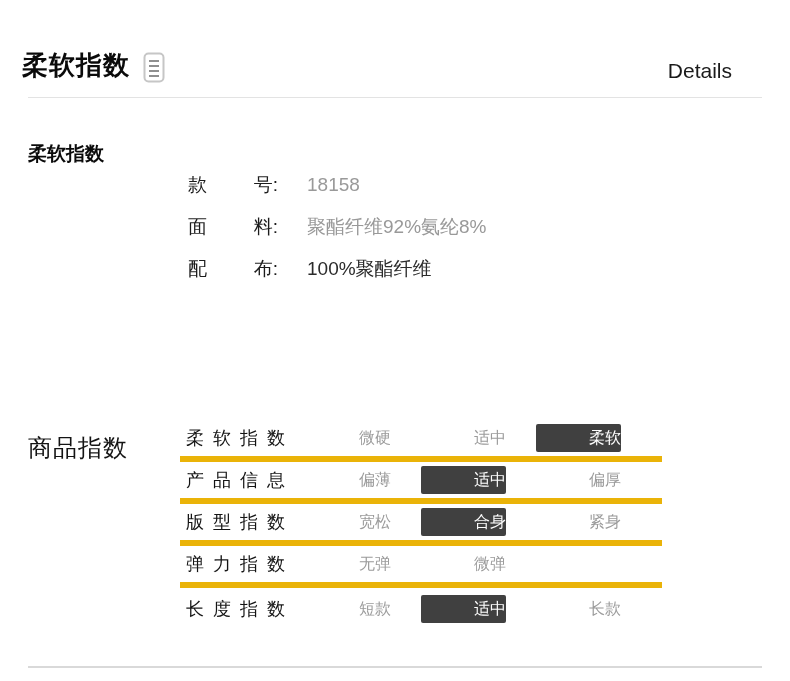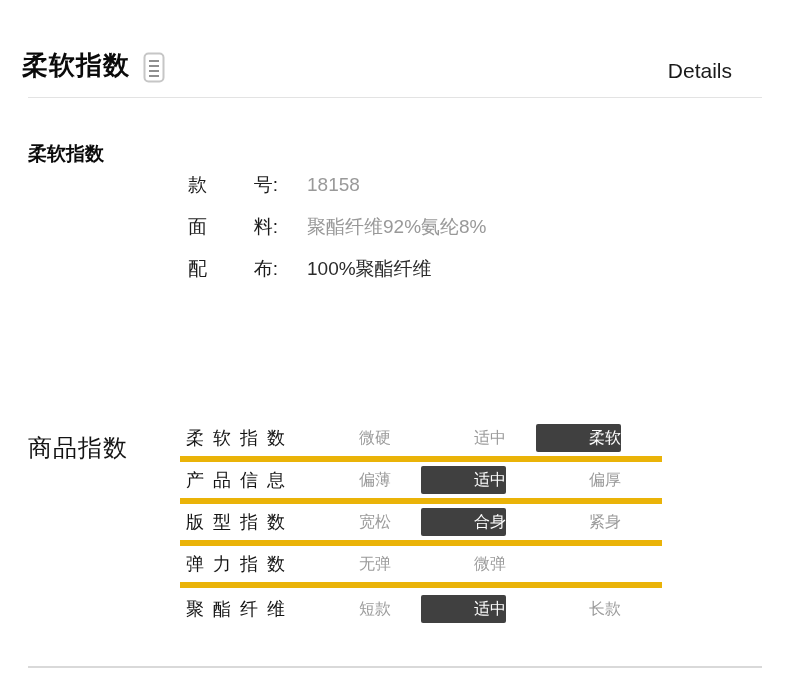--- a/index.html
+++ b/index.html
@@ -130,21 +130,21 @@
       <span class="opt">紧身</span>
     </div>
 
     <div class="t-row">
       <span class="t-label">弹力指数</span>
       <span class="opt first">无弹</span>
       <span class="opt">微弹</span>
     </div>
 
     <div class="t-row">
-      <span class="t-label">聚酯纤维</span>
+      <span class="t-label">长度指数</span>
       <span class="opt first">短款</span>
       <span class="opt selected">适中</span>
       <span class="opt">长款</span>
     </div>
 
   </div>
 
   <div class="divider-bottom"></div>
 </div>
 

